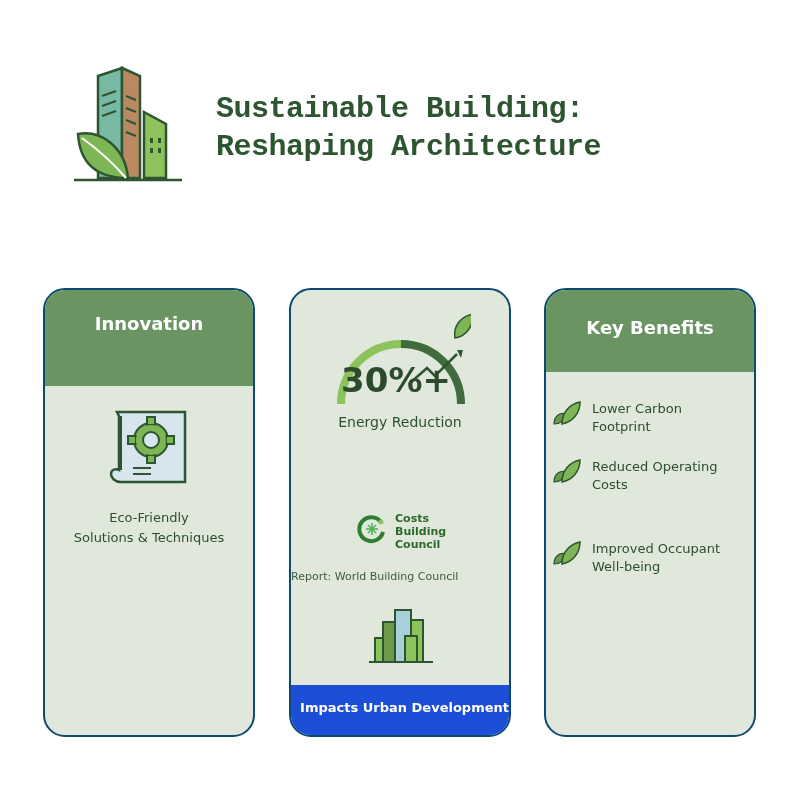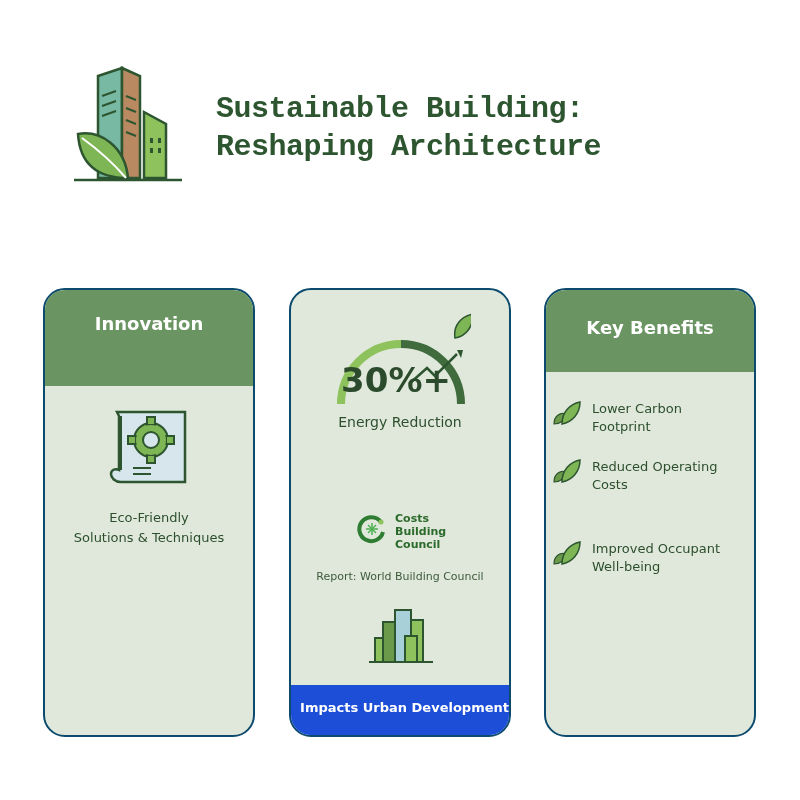--- a/index.html
+++ b/index.html
@@ -20,21 +20,21 @@
   .card3 .card-head { height: 82px; padding-top: 24px; }
 
   .design-icon { position: absolute; left: 62px; top: 118px; width: 84px; height: 80px; }
   .design-text { position: absolute; left: 0; right: 0; top: 218px; text-align: center; font-size: 13px; line-height: 20px; color: #2d4f2e; }
 
   .gauge { position: absolute; left: 40px; top: 14px; width: 140px; height: 110px; }
   .gauge-value { position: absolute; left: 0; right: 0; top: 70px; text-align: center; font-weight: bold; font-size: 34px; color: #2c4a2c; padding-right: 8px; }
   .gauge-label { position: absolute; left: 0; right: 0; top: 124px; text-align: center; font-size: 14px; color: #2d4f2e; }
   .wbc-logo { position: absolute; left: 66px; top: 224px; width: 30px; height: 30px; }
   .wbc-name { position: absolute; left: 104px; top: 222px; font-weight: bold; font-size: 11px; line-height: 13px; color: #2c6a2c; }
-  .report { position: absolute; left: 0; right: 0; top: 280px; text-align: center; font-size: 11px; color: #3d5a3c; }
+  .report { position: absolute; left: 0; right: 0; top: 280px; text-align: left; font-size: 11px; color: #3d5a3c; }
   .city-icon { position: absolute; left: 76px; top: 318px; width: 68px; height: 60px; }
   .card-foot { position: absolute; left: 0; right: 0; bottom: 0; height: 50px; background: #1d4ed8; color: #fff; font-weight: bold; font-size: 13px; text-align: right; line-height: 46px; }
 
   .benefit { position: absolute; left: 6px; display: flex; align-items: flex-start; }
   .benefit .leaf { width: 30px; height: 26px; flex: none; }
   .benefit .btext { margin-left: 10px; font-size: 13px; line-height: 18px; color: #2d4f2e; width: 150px; }
 </style>
 </head>
 <body>
 

